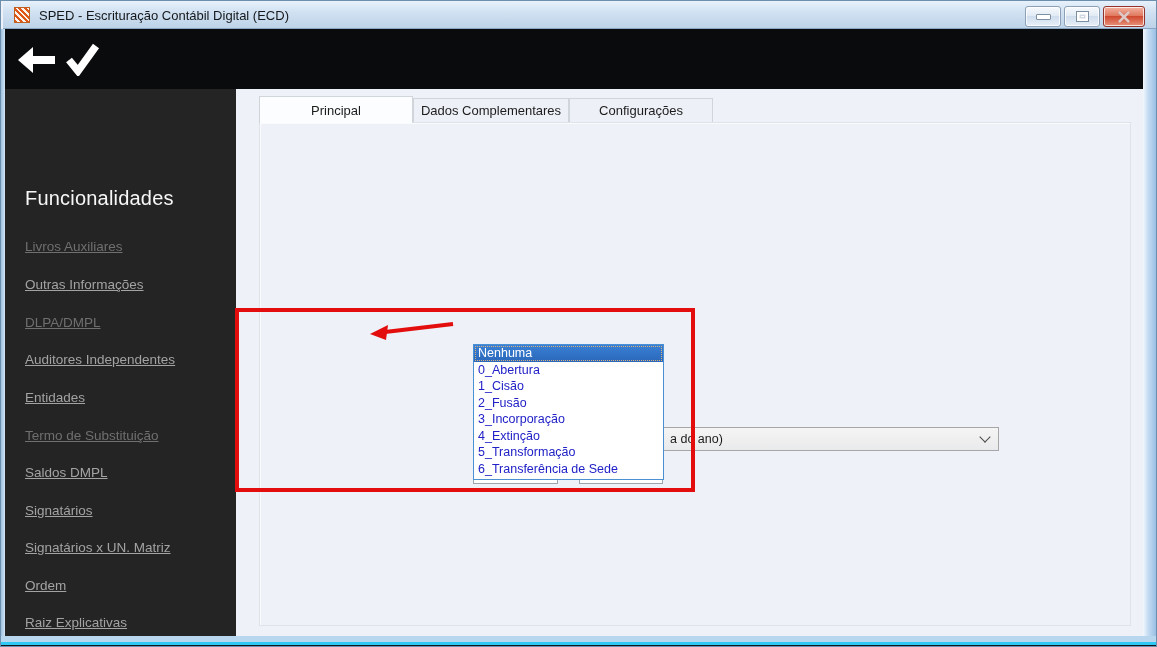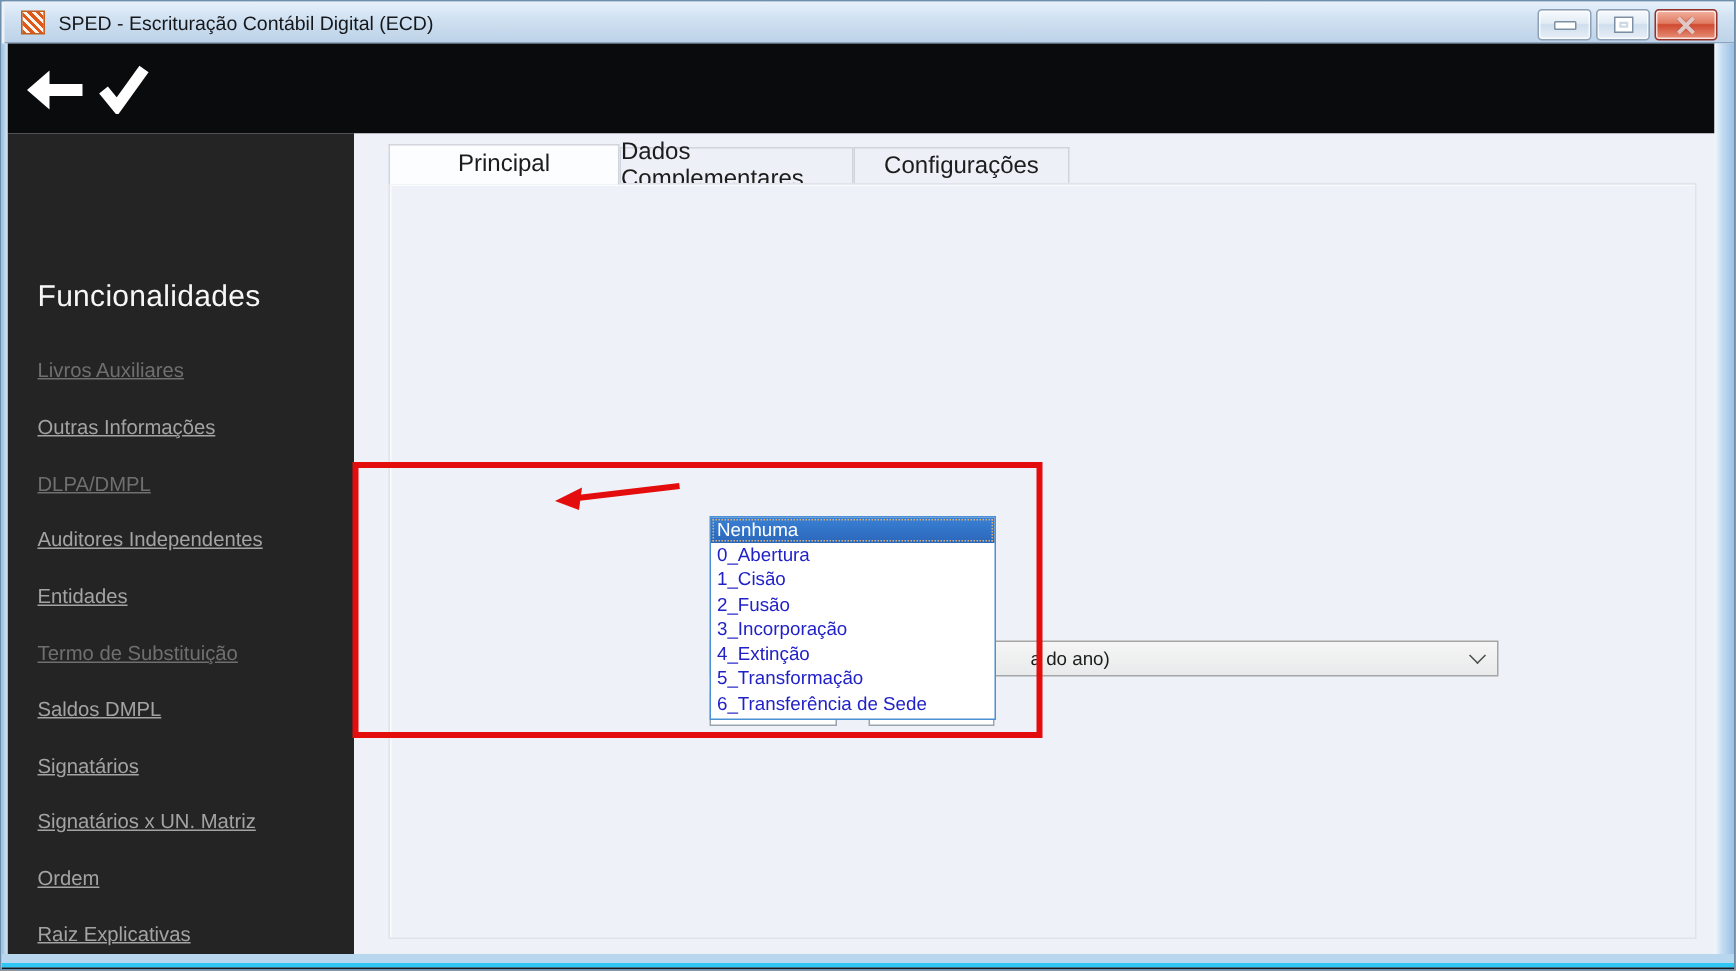--- a/index.html
+++ b/index.html
@@ -40,35 +40,35 @@
   #sidebar{left:4px;top:88px;width:231px;height:547px;background:#242424;padding-left:43px;}
   #sidebar-heading{left:20px;top:98px;font-size:20px;color:#f7f7f7;letter-spacing:.2px;}
   .side-item{left:20px;font-size:13.5px;text-decoration:underline;white-space:nowrap;cursor:pointer;}
   .side-item.on{color:#a3a3a3;}
   .side-item.off{color:#6f6f6f;cursor:default;}
 
   
   #main{left:235px;top:88px;width:907px;height:547px;background:#eef1f7;}
 
   .tab{top:97px;height:24px;border:1px solid #d0d4db;border-bottom:none;background:#edf0f6;
-       display:flex;align-items:center;justify-content:center;font-size:16px;color:#1c1c1c;cursor:pointer;}
+       display:flex;align-items:center;justify-content:center;font-size:13px;color:#1c1c1c;cursor:pointer;}
   .tab.active{top:95px;height:27px;background:#fcfdfe;z-index:3;}
   #tab-page{left:258px;top:121px;width:872px;height:504px;border:1px solid #e0e3ea;background:#eef1f7;
     box-shadow:inset 1px 1px 0 #fafbfd;z-index:1;}
   .groupbox{left:270px;width:848px;border:1px solid #d8dbe2;box-shadow:inset 1px 1px 0 #fbfcfd;}
   #group-main{top:135px;height:375px;}
   #group-file{top:524px;height:80px;}
 
   .flabel{font-size:12.5px;color:#1b1b1b;white-space:nowrap;}
   .flabel.dis{color:#9aa0a8;}
 
   .tinput{background:#fff;border:1px solid #9aa5b2;font-size:12.5px;color:#2222cc;
     font-family:"Liberation Sans",sans-serif;padding:0 6px;outline:none;}
   .combo{background:linear-gradient(#f5f5f5,#e9eaeb);border:1px solid #a6a6a6;
-    display:flex;align-items:center;font-size:12.5px;color:#1c1c1c;padding-left:23px;cursor:pointer;}
+    display:flex;align-items:center;font-size:12.5px;color:#1c1c1c;padding-left:6px;cursor:pointer;}
   .combo .chev, #sit-combo .chev{position:absolute;right:9px;top:50%;width:7px;height:7px;margin-top:-6px;
     border-right:1.7px solid #4a4a4a;border-bottom:1.7px solid #4a4a4a;transform:rotate(45deg);}
   .blue{color:#2222cc;}
 
   #more-btn{background:#d9d9d9;border:1px solid #b3b3b3;color:#9b9b9b;
     display:flex;align-items:center;justify-content:center;font-size:12px;cursor:default;}
 
   
   #sit-combo{background:#cfe7fa;border:1px solid #5b9bd5;display:flex;align-items:center;
     font-size:12.5px;color:#111;padding-left:6px;cursor:pointer;}

